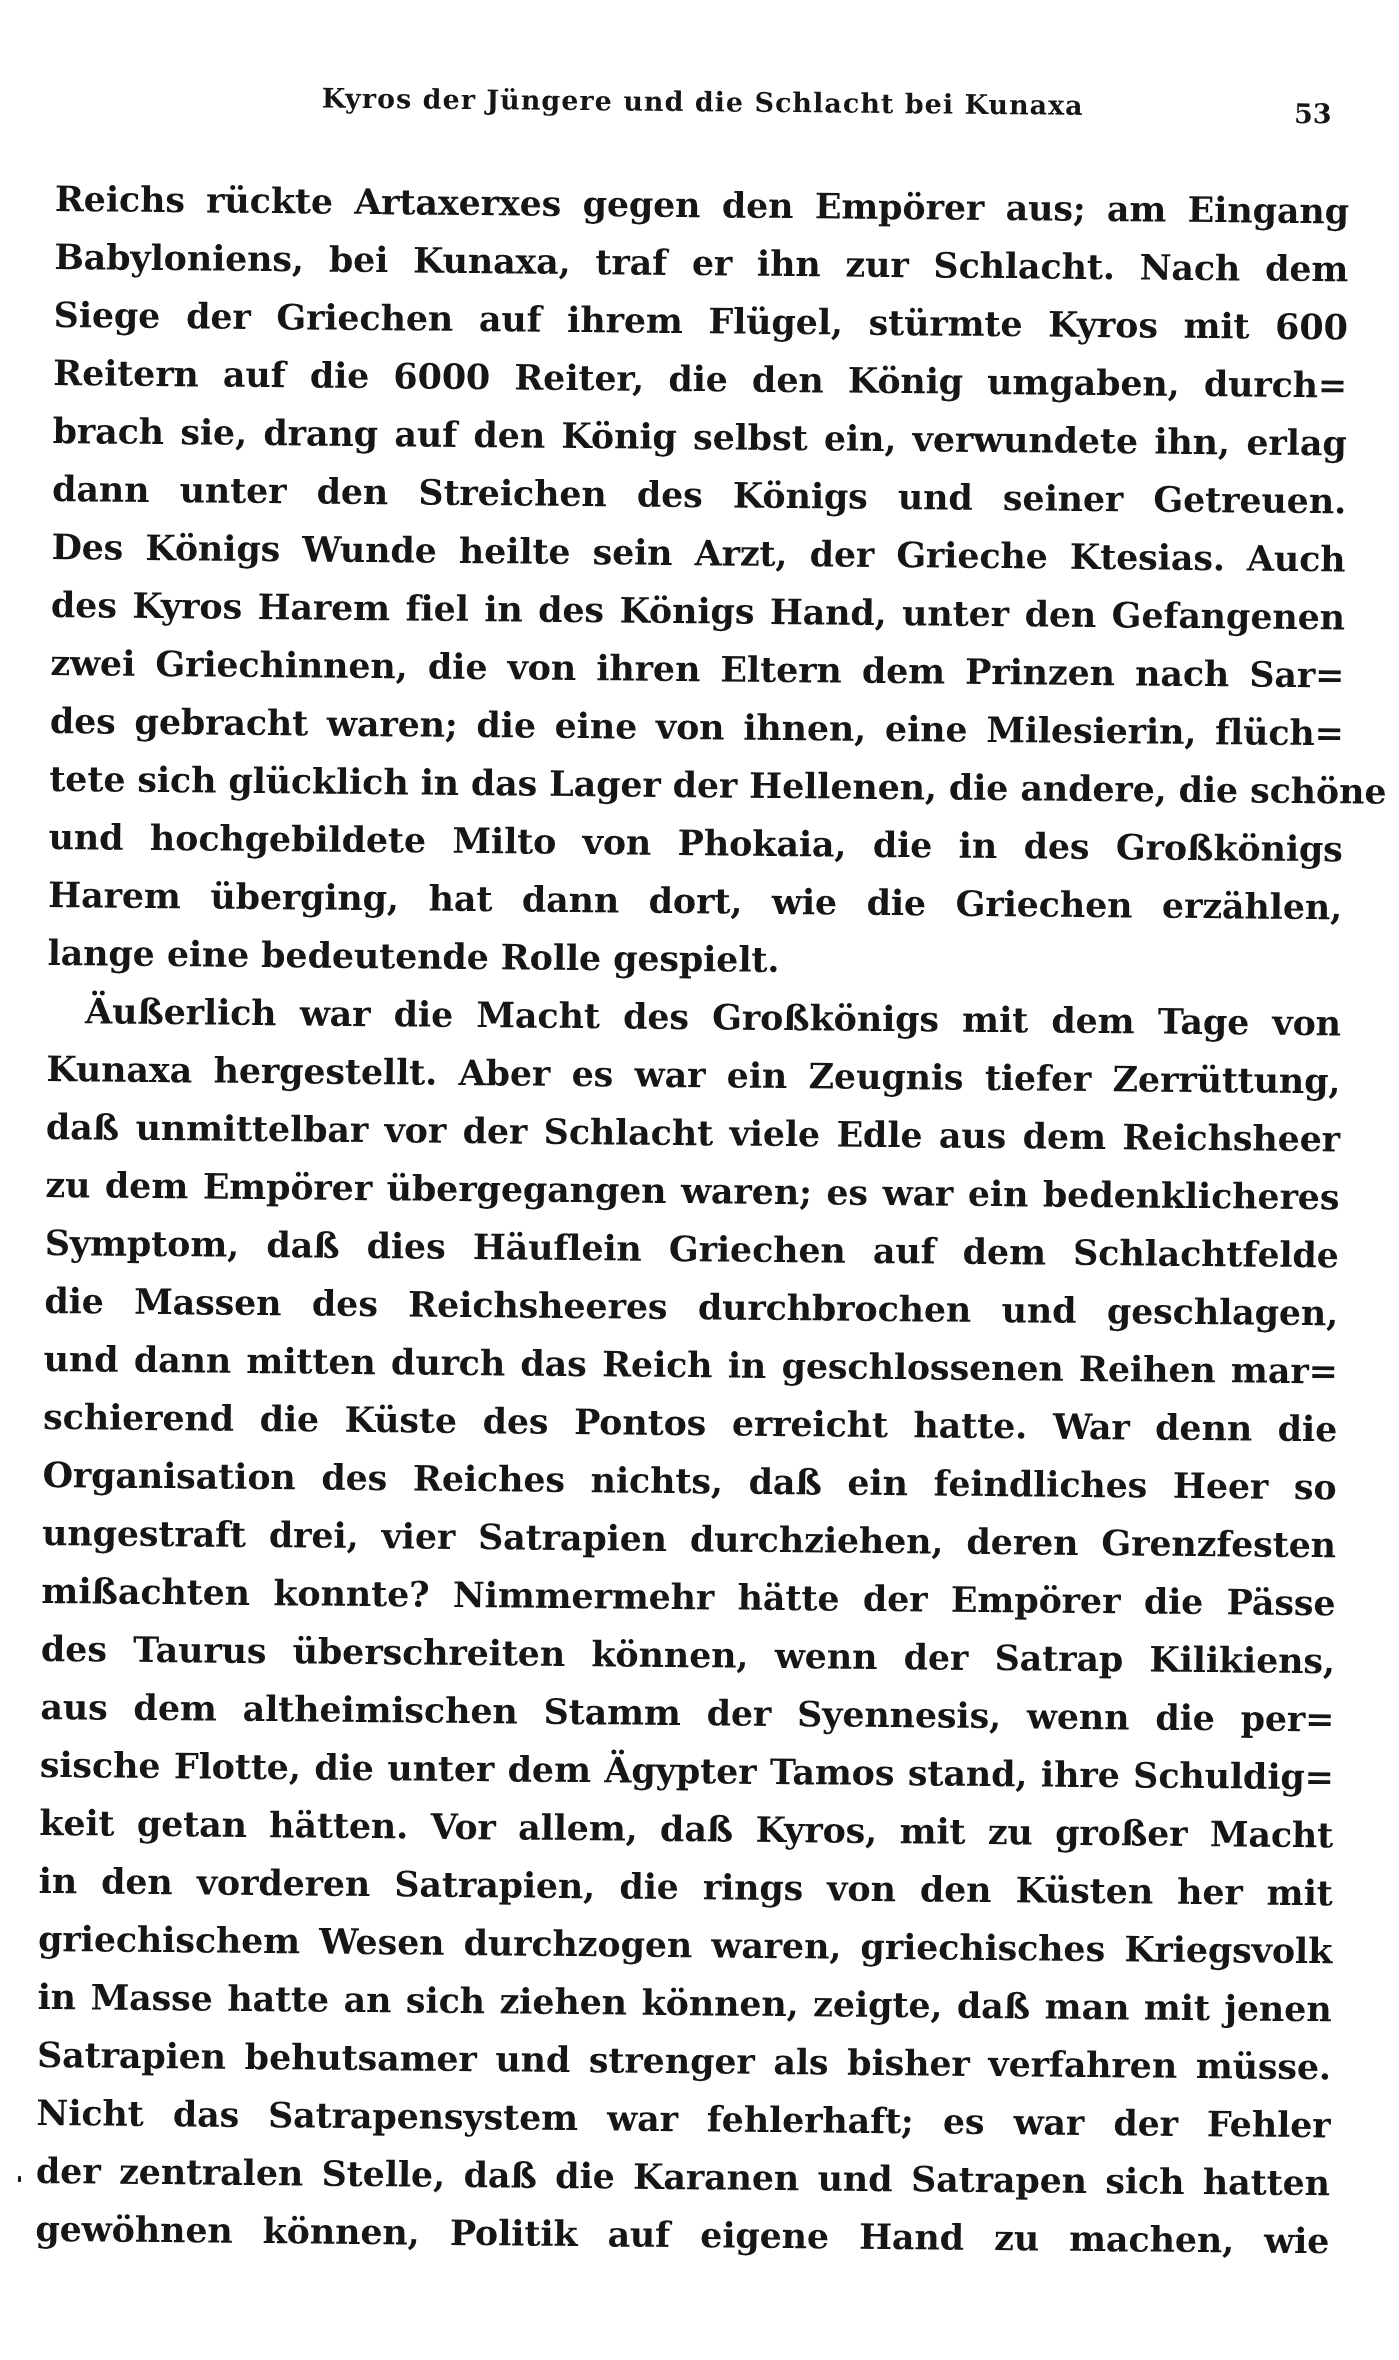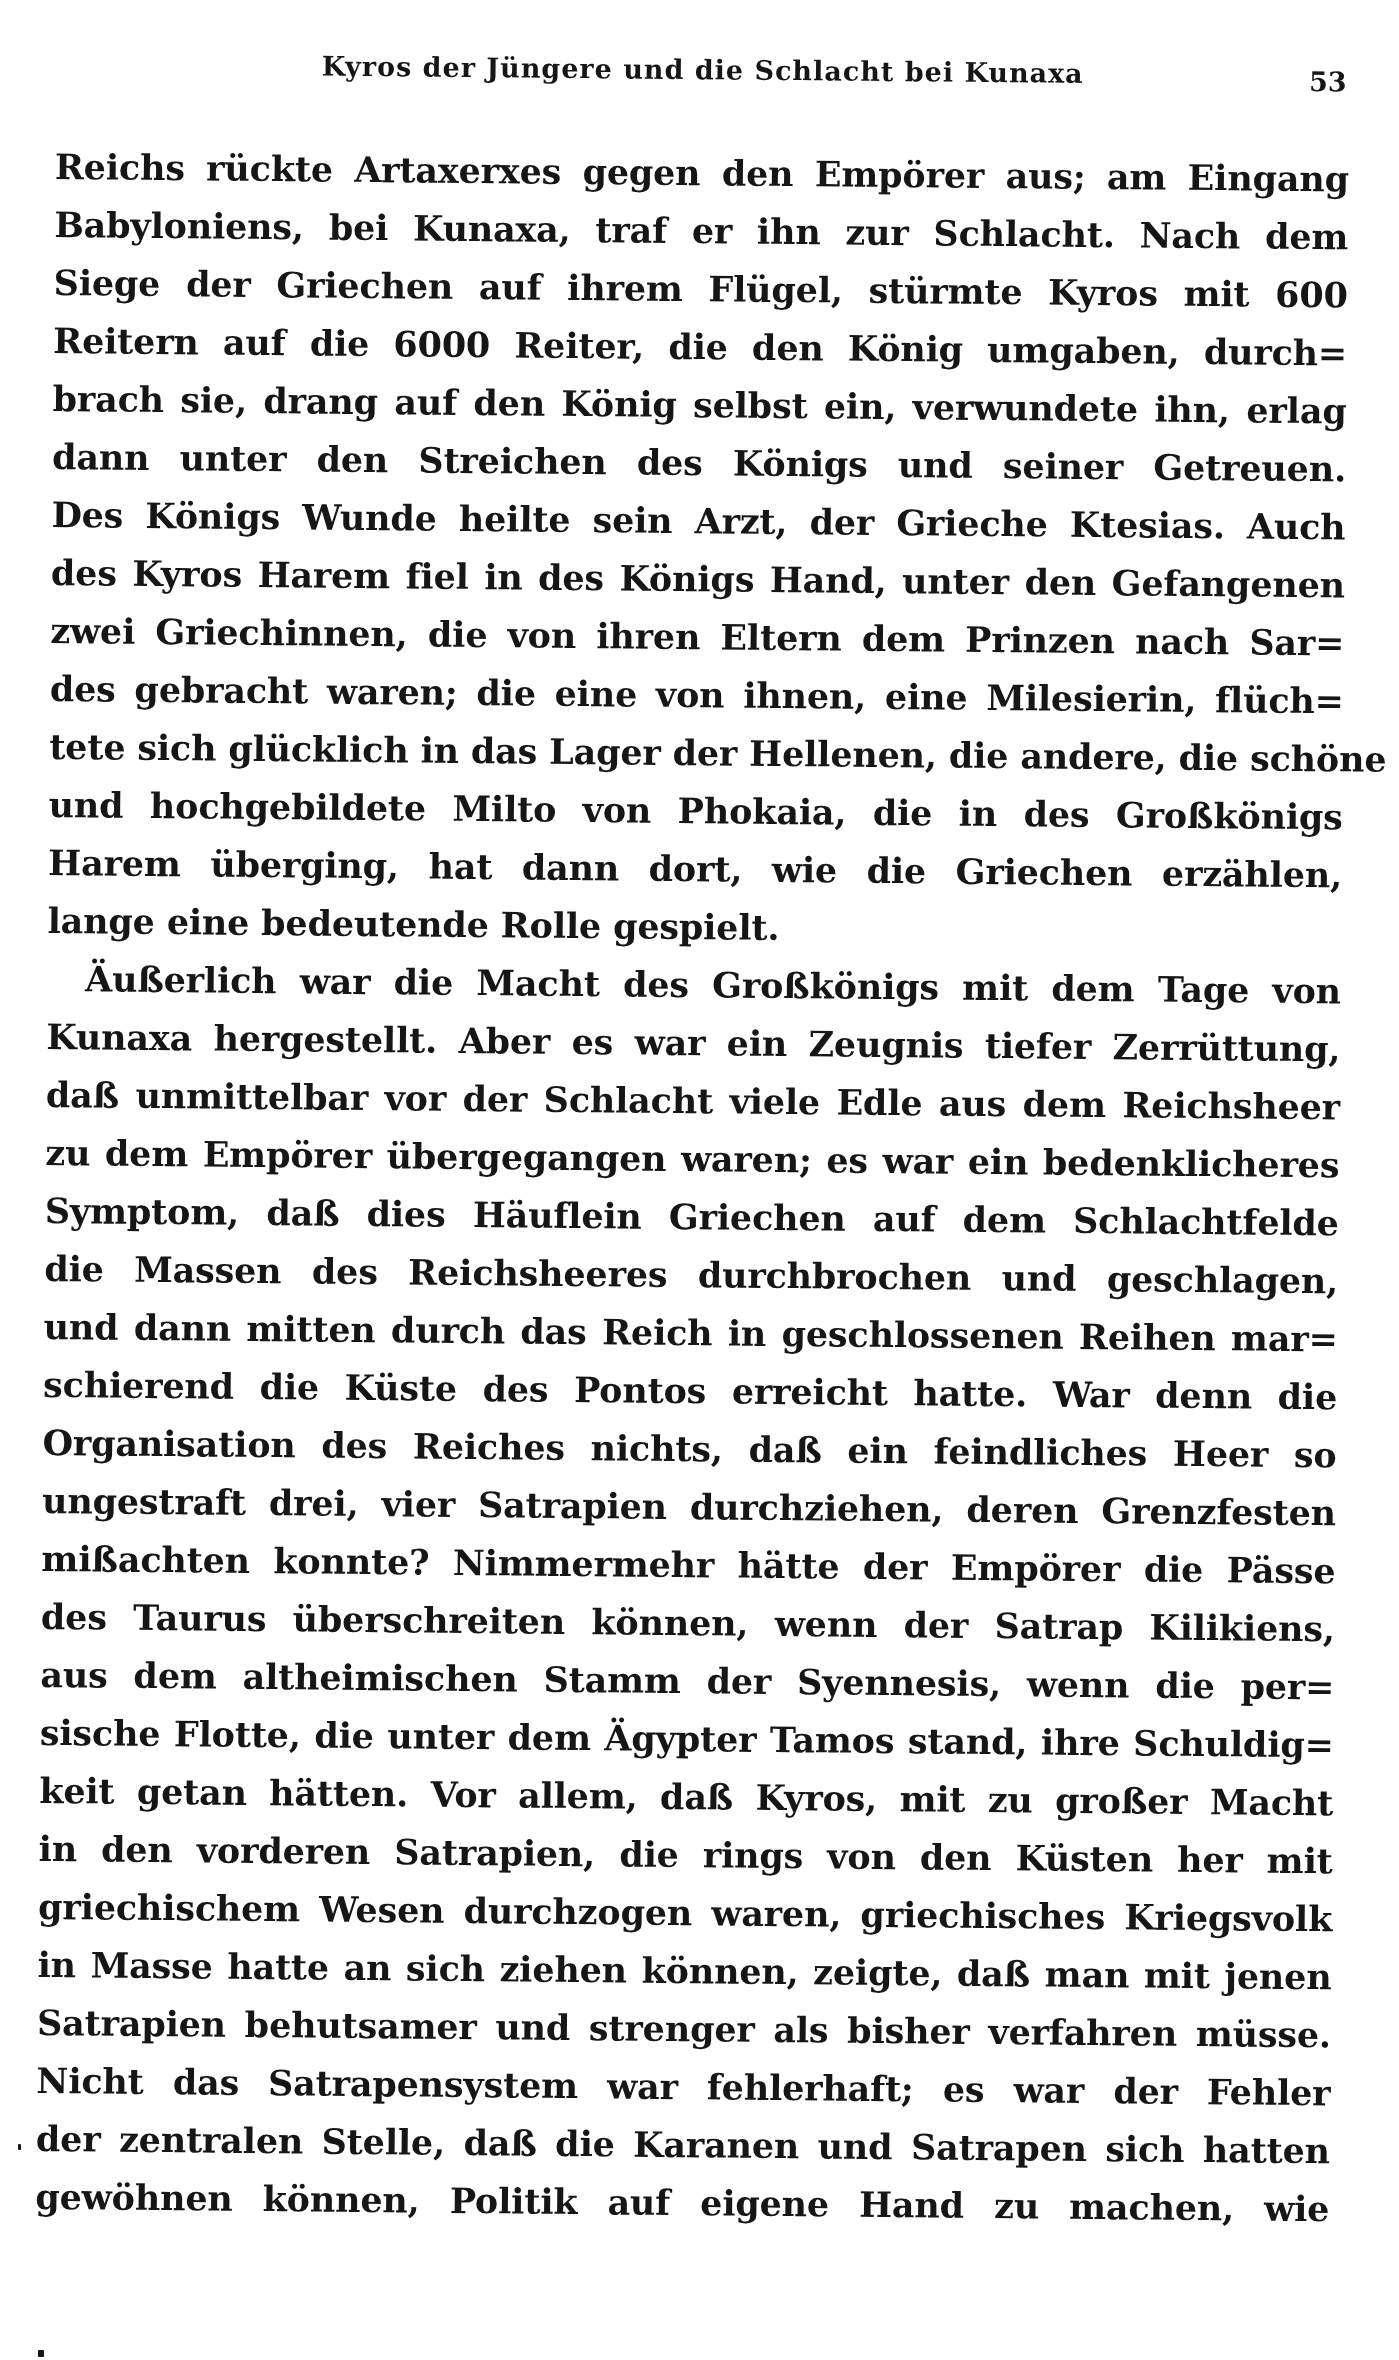--- a/index.html
+++ b/index.html
@@ -10,20 +10,21 @@
   body{
     width:1399px;height:2360px;
     background:var(--paper);
     font-family:"DejaVu Serif","Liberation Serif",serif;
     color:var(--ink);
     overflow:hidden;
   }
   .sheet{
     position:absolute;inset:0;
     background:var(--paper);
+    margin-top:32px;
   }
   
   .rot{
     position:absolute;left:56px;top:46px;width:1294px;
     transform:rotate(0.55deg);
     transform-origin:0 0;
   }
   .running-header{
     position:relative;
     height:36px;
@@ -31,21 +32,21 @@
     font-weight:bold;
     letter-spacing:1px;
     line-height:36px;
     white-space:nowrap;
   }
   .running-header .title{
     display:block;
     text-align:center;
   }
   .running-header .pagenum{
-    position:absolute;right:3px;top:6px;
+    position:absolute;right:18px;top:6px;
     letter-spacing:0;
     text-align:center;
   }
   main.text-block{
     margin-top:56px;
     font-size:35px;
     font-weight:bold;
     line-height:58px;
     letter-spacing:-0.2px;
   }

